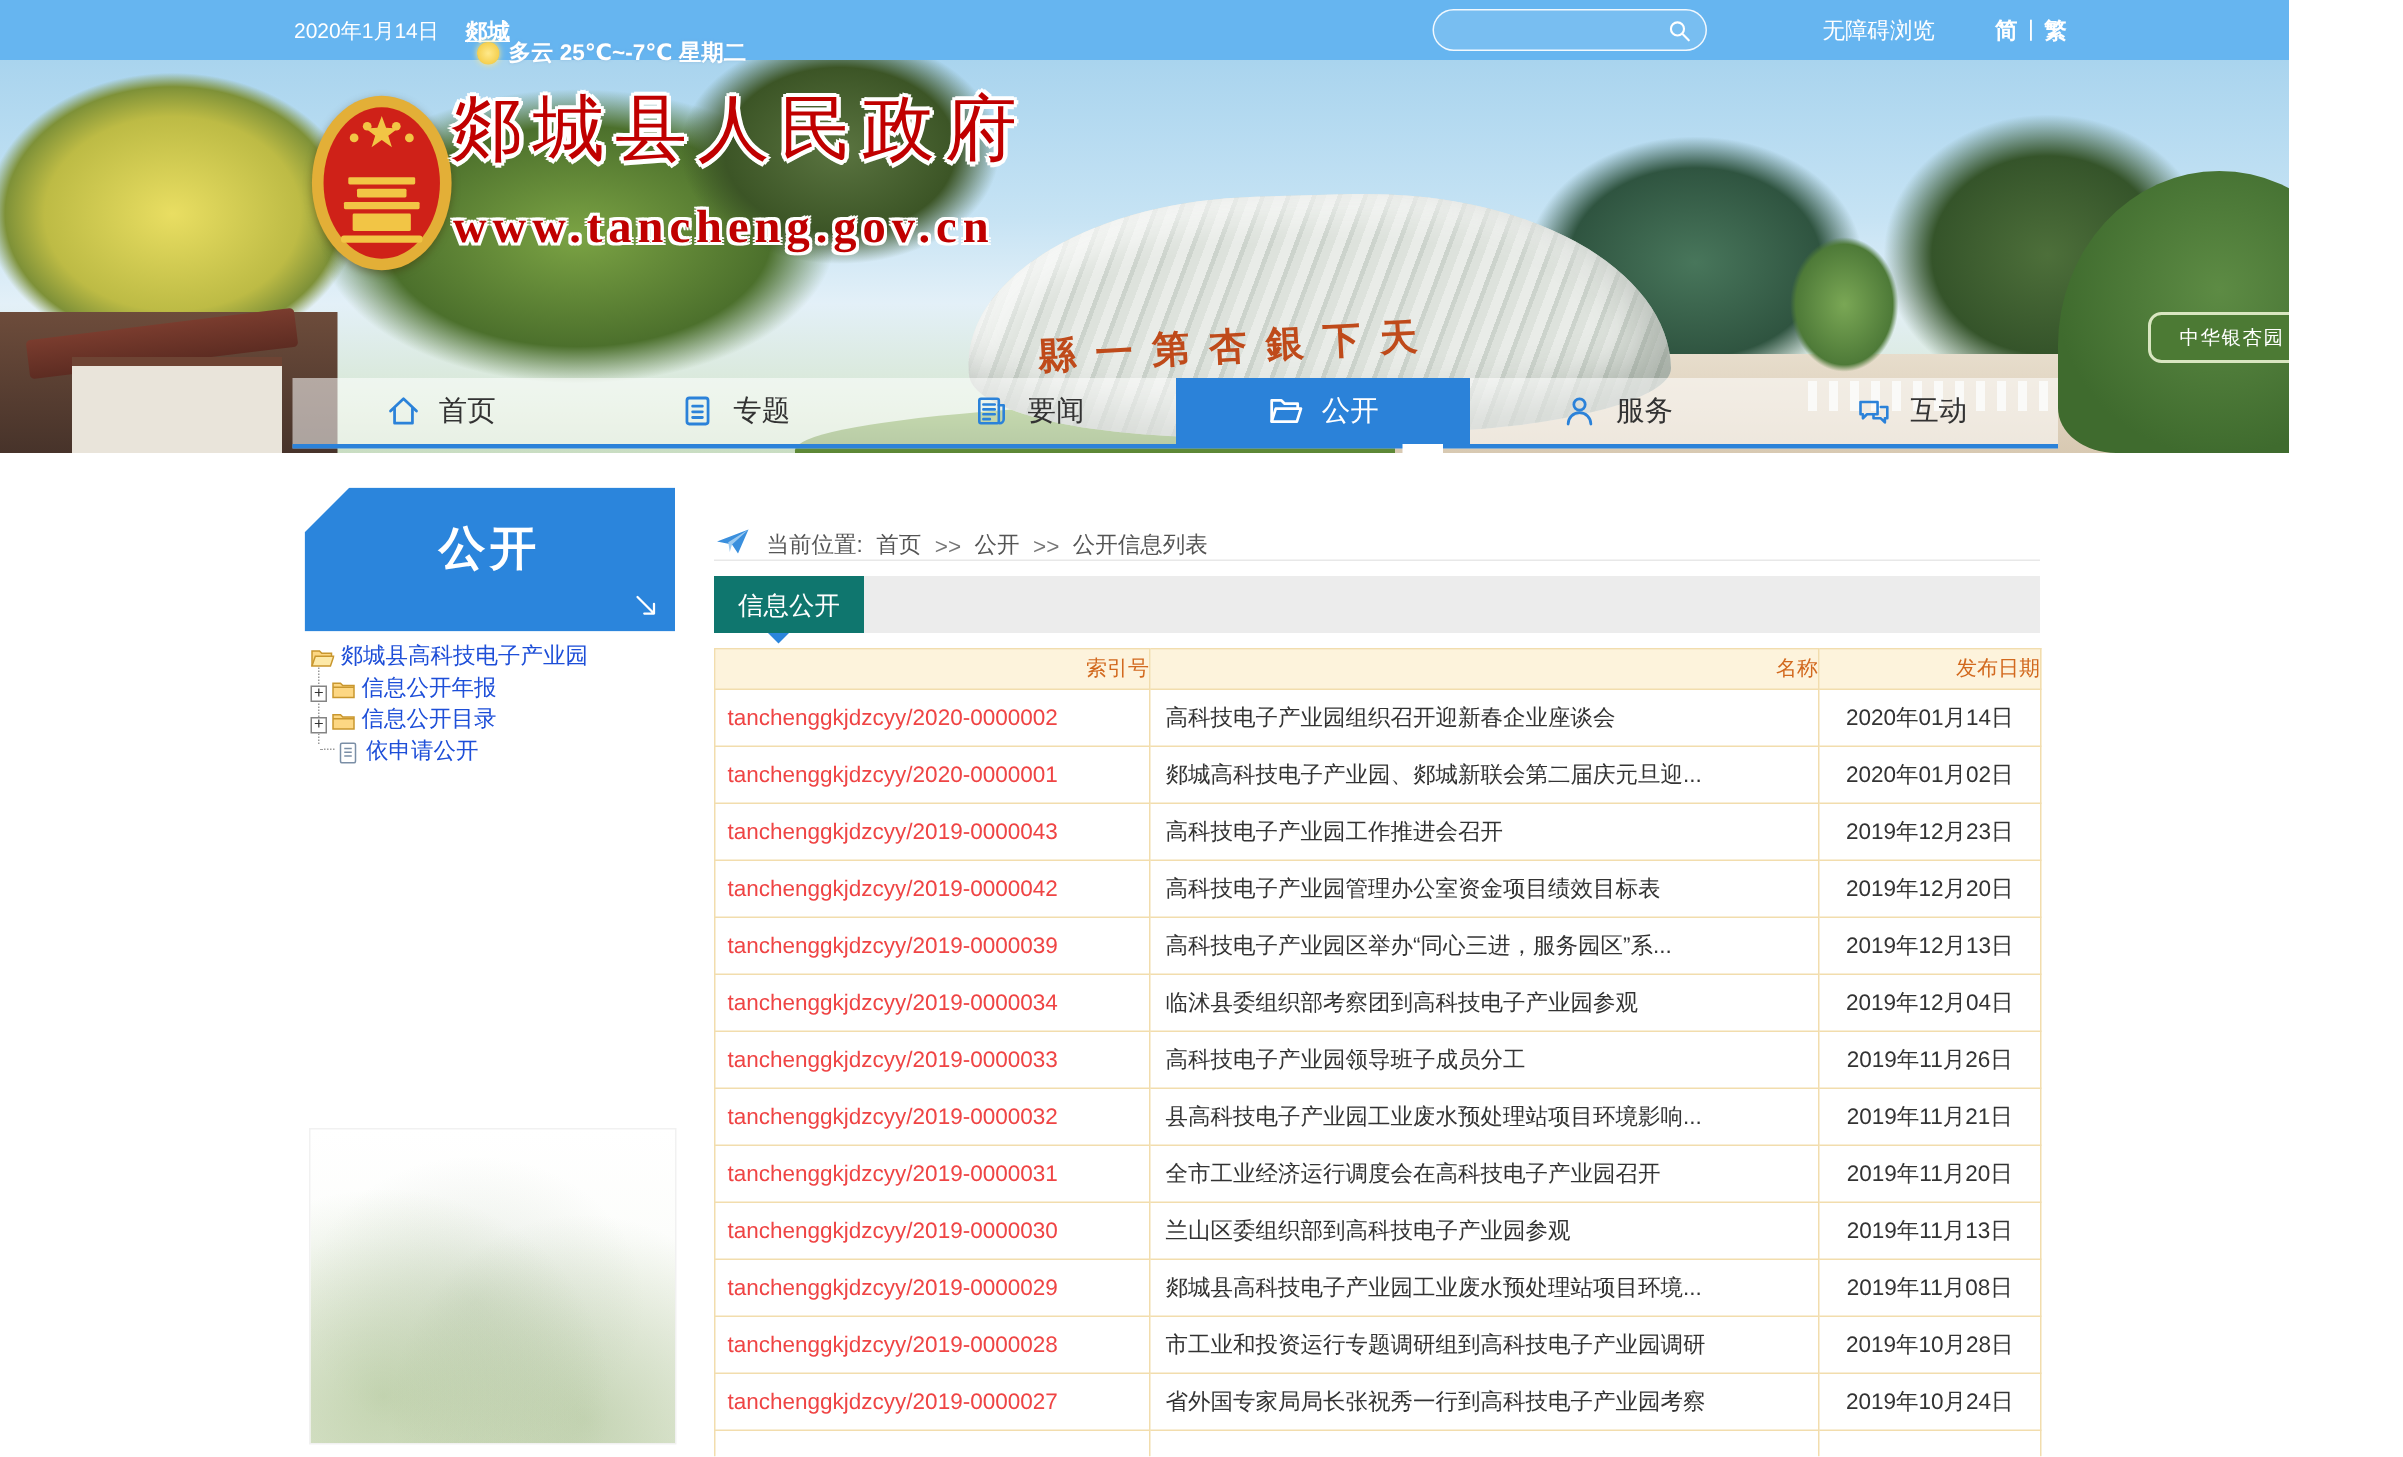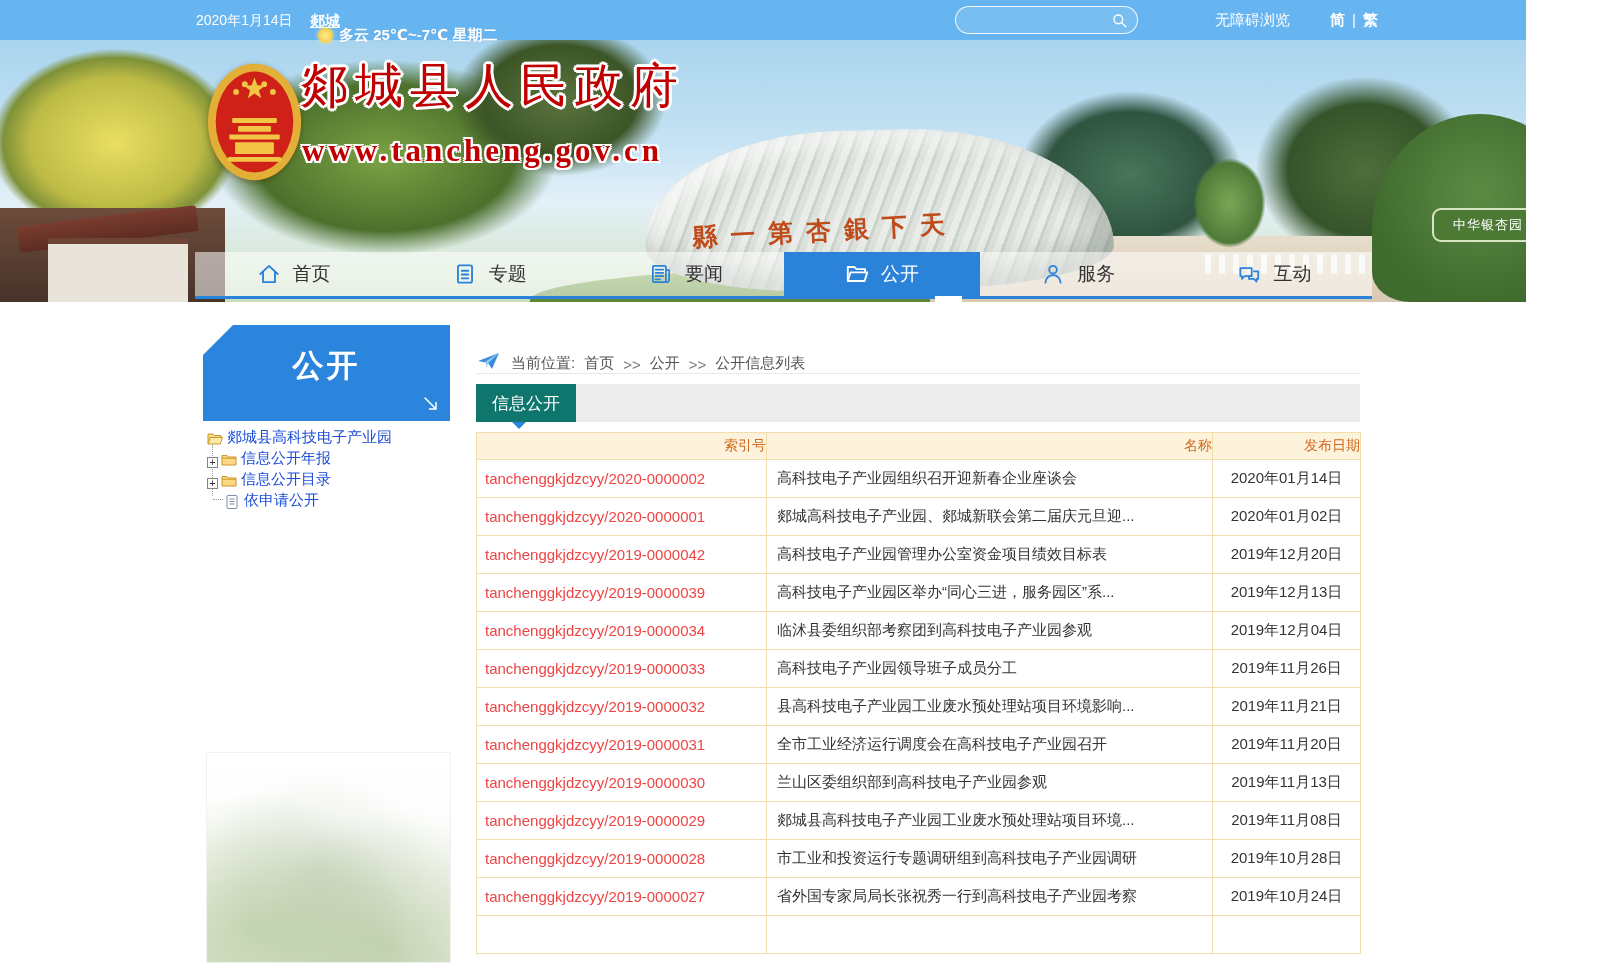--- a/index.html
+++ b/index.html
@@ -331,20 +331,25 @@
               <td class="nm">高科技电子产业园组织召开迎新春企业座谈会</td>
               <td class="dt">2020年01月14日</td>
             </tr>
 
             <tr>
               <td class="idx">tanchenggkjdzcyy/2020-0000001</td>
               <td class="nm">郯城高科技电子产业园、郯城新联会第二届庆元旦迎...</td>
               <td class="dt">2020年01月02日</td>
             </tr>
 
+            <tr>
+              <td class="idx">tanchenggkjdzcyy/2019-0000043</td>
+              <td class="nm">高科技电子产业园工作推进会召开</td>
+              <td class="dt">2019年12月23日</td>
+            </tr>
 
             <tr>
               <td class="idx">tanchenggkjdzcyy/2019-0000042</td>
               <td class="nm">高科技电子产业园管理办公室资金项目绩效目标表</td>
               <td class="dt">2019年12月20日</td>
             </tr>
 
             <tr>
               <td class="idx">tanchenggkjdzcyy/2019-0000039</td>
               <td class="nm">高科技电子产业园区举办“同心三进，服务园区”系...</td>

